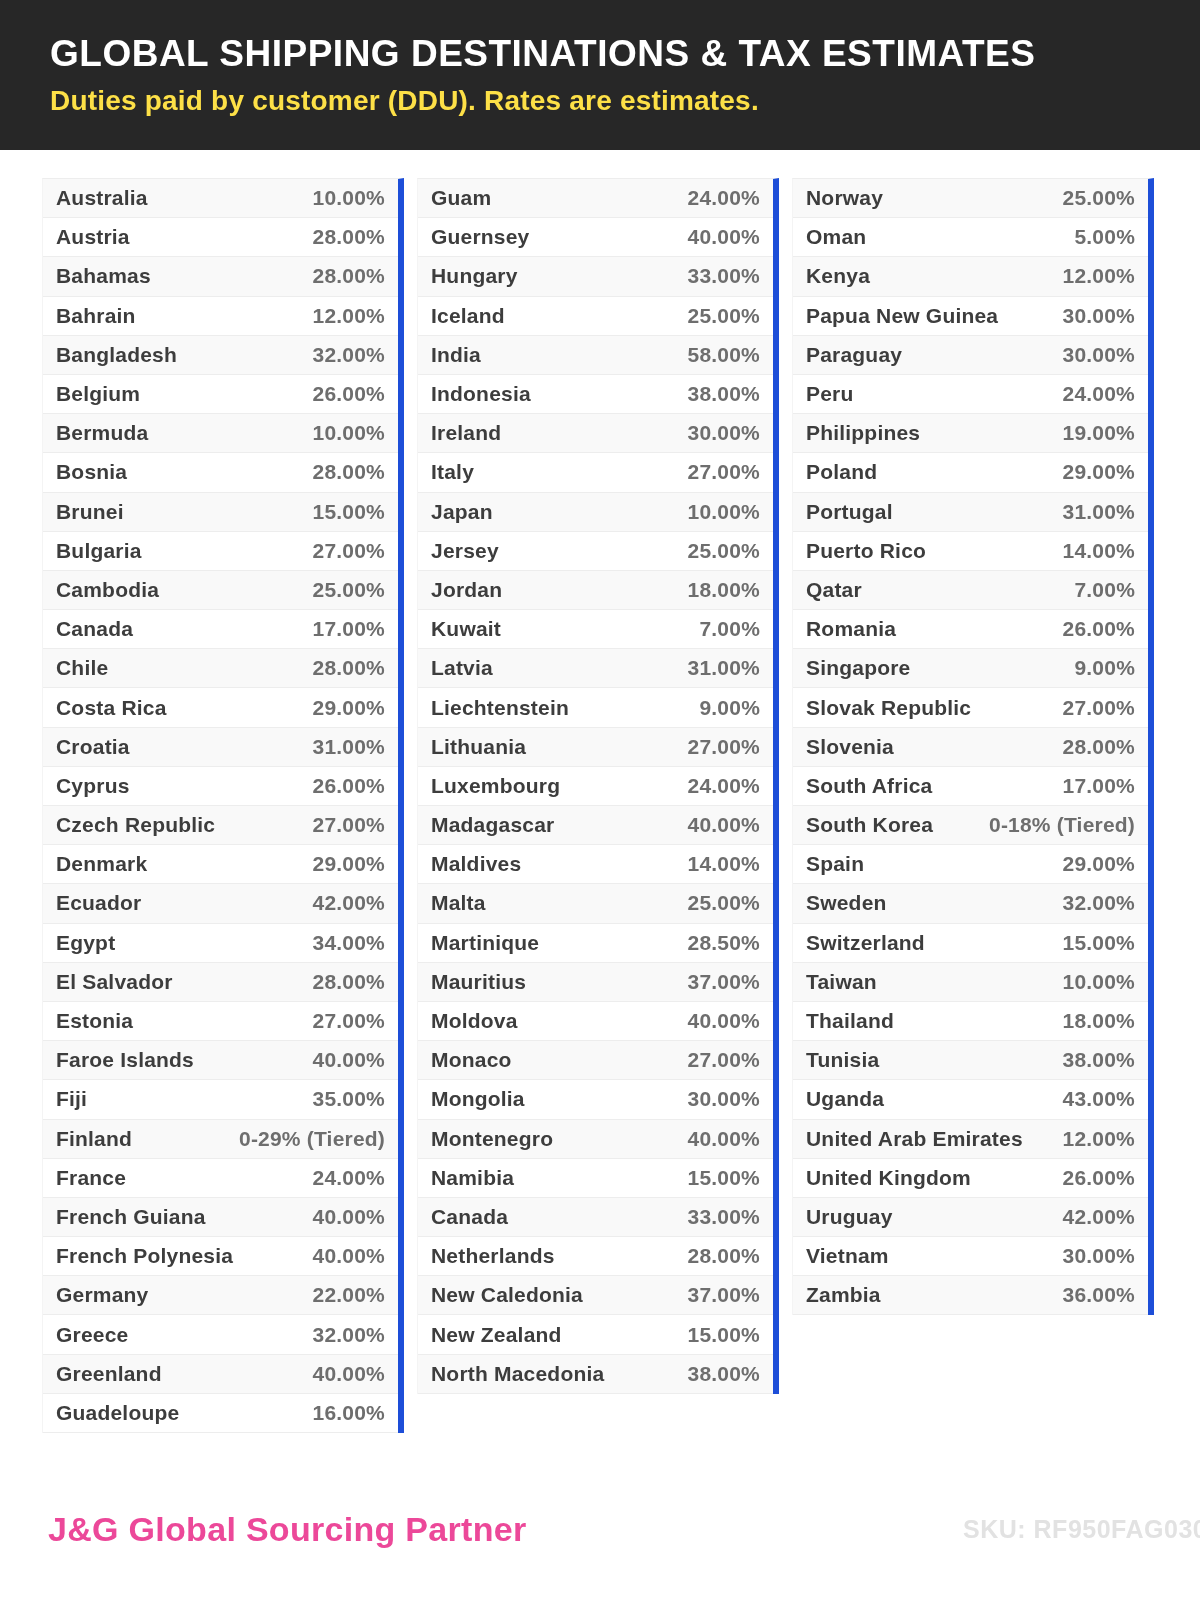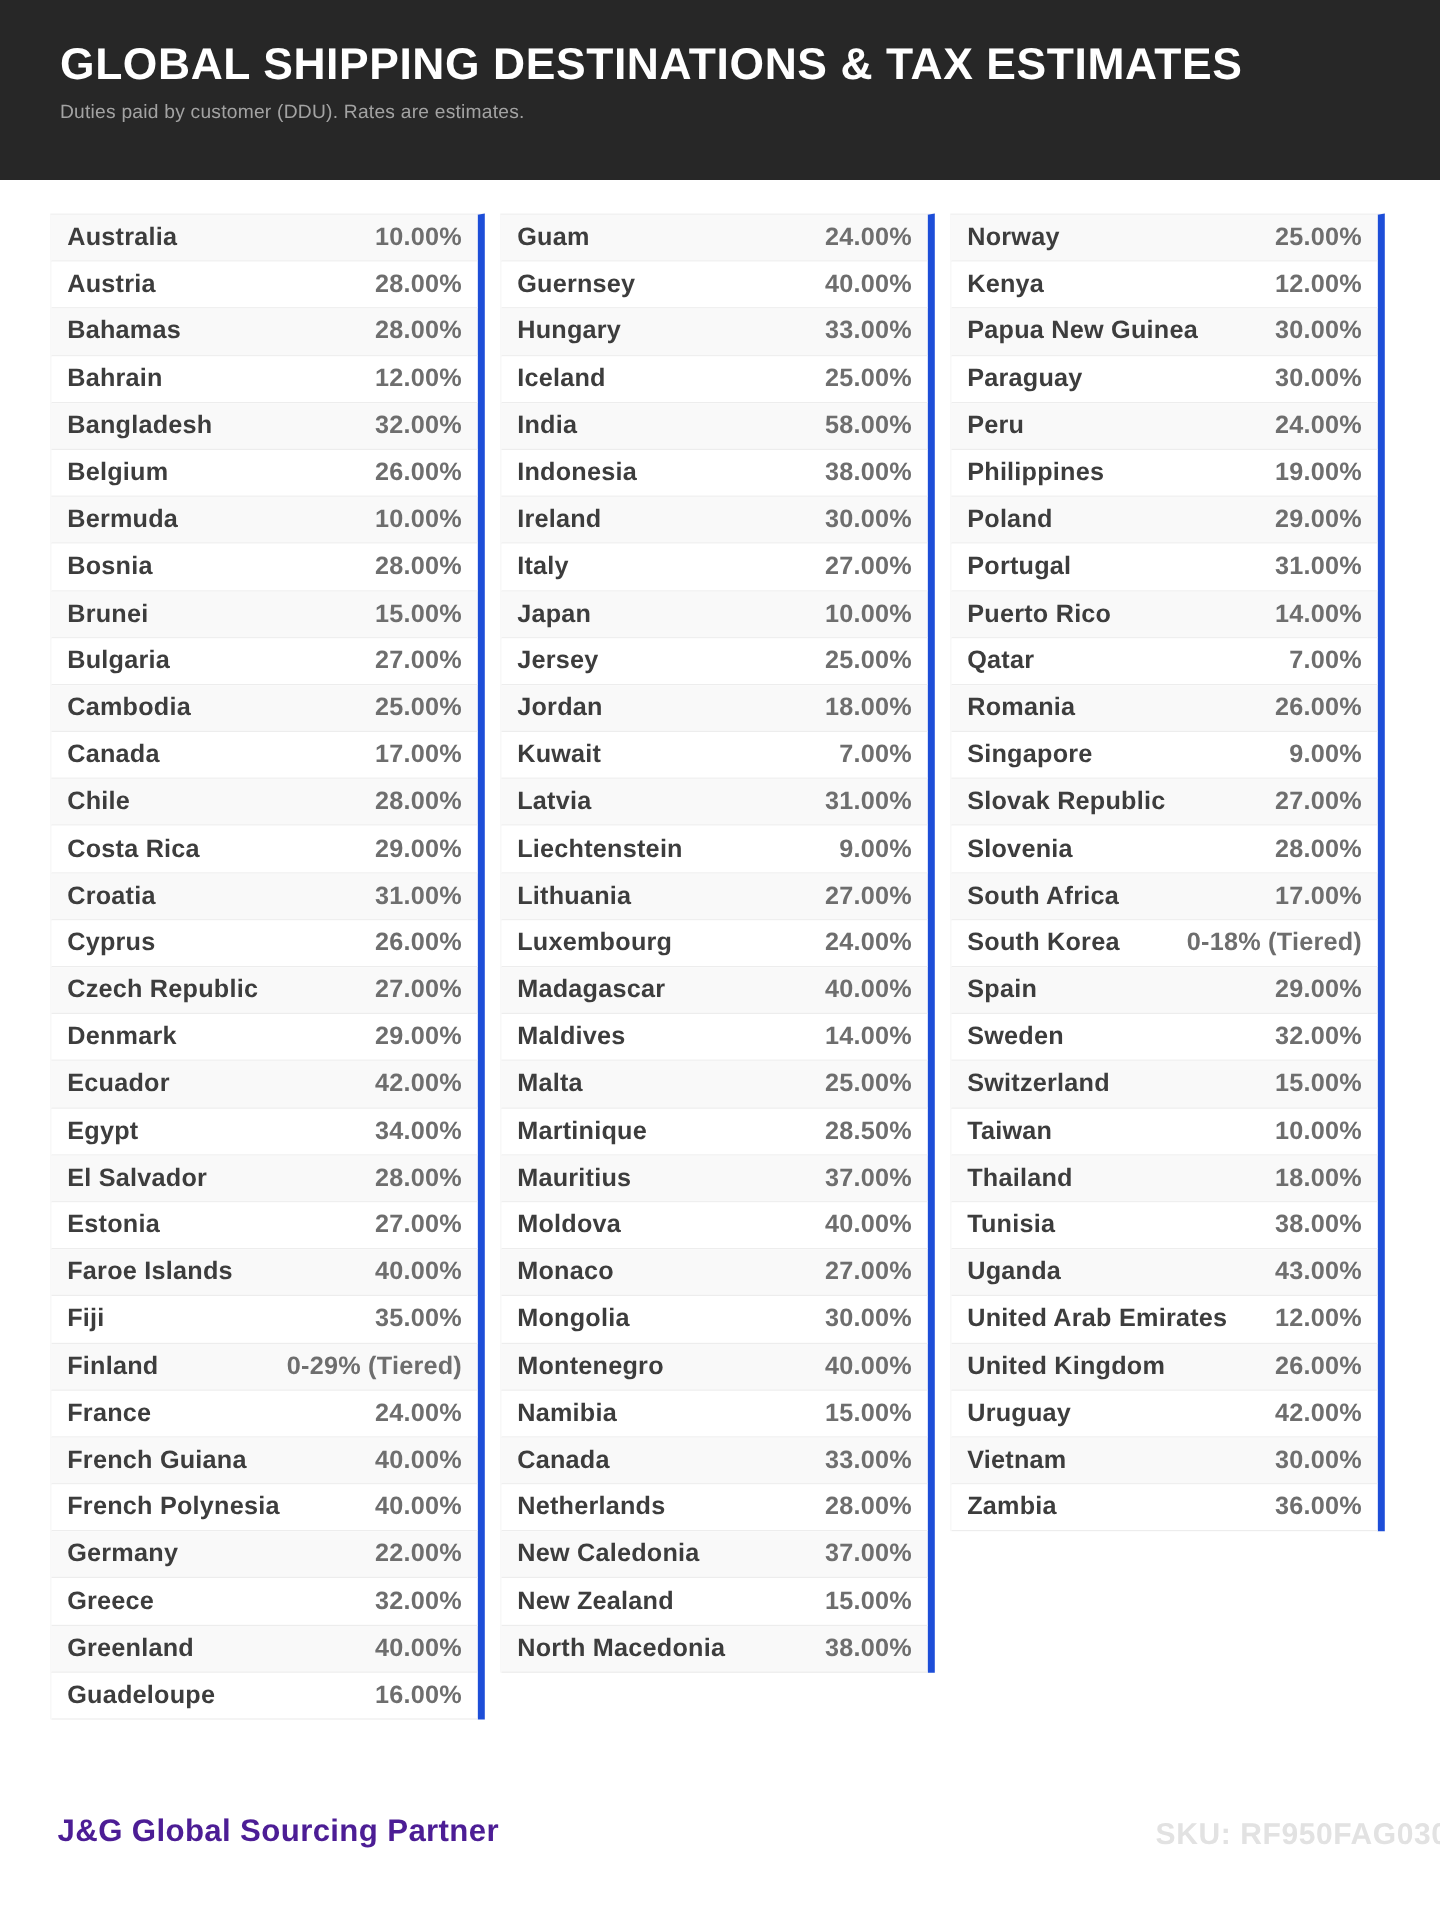--- a/index.html
+++ b/index.html
@@ -29,23 +29,23 @@
     margin: 0;
     font-size: 37px;
     line-height: 1.1;
     font-weight: 700;
     color: #ffffff;
     letter-spacing: 0.5px;
     white-space: nowrap;
   }
   .header .subtitle {
     margin: 10px 0 0 0;
-    font-size: 16px;
-    font-weight: 400;
-    color: #a3a3a3;
+    font-size: 28px;
+    font-weight: 700;
+    color: #fde047;
     letter-spacing: 0.2px;
   }
 
   
   .table-wrap {
     position: absolute;
     top: 178px;
     left: 42px;
     width: 1112px;
     display: grid;
@@ -83,23 +83,23 @@
     color: #6e6e6e;
     letter-spacing: 0.2px;
     white-space: nowrap;
   }
 
   
   .brand {
     position: absolute;
     left: 48px;
     top: 1510px;
-    font-size: 26px;
+    font-size: 34px;
     font-weight: 700;
-    color: #4c1d95;
+    color: #ec4899;
     letter-spacing: 0.3px;
     white-space: nowrap;
     text-align: right;
   }
   .sku {
     position: absolute;
     left: 963px;
     top: 1515px;
     font-size: 25px;
     font-weight: 700;
@@ -372,20 +372,24 @@
         <span class="country">North Macedonia</span>
         <span class="rate">38.00%</span>
       </div>
     </section>
   <section class="col">
       <div class="row">
         <span class="country">Norway</span>
         <span class="rate">25.00%</span>
       </div>
       <div class="row">
+        <span class="country">Oman</span>
+        <span class="rate">5.00%</span>
+      </div>
+      <div class="row">
         <span class="country">Kenya</span>
         <span class="rate">12.00%</span>
       </div>
       <div class="row">
         <span class="country">Papua New Guinea</span>
         <span class="rate">30.00%</span>
       </div>
       <div class="row">
         <span class="country">Paraguay</span>
         <span class="rate">30.00%</span>

